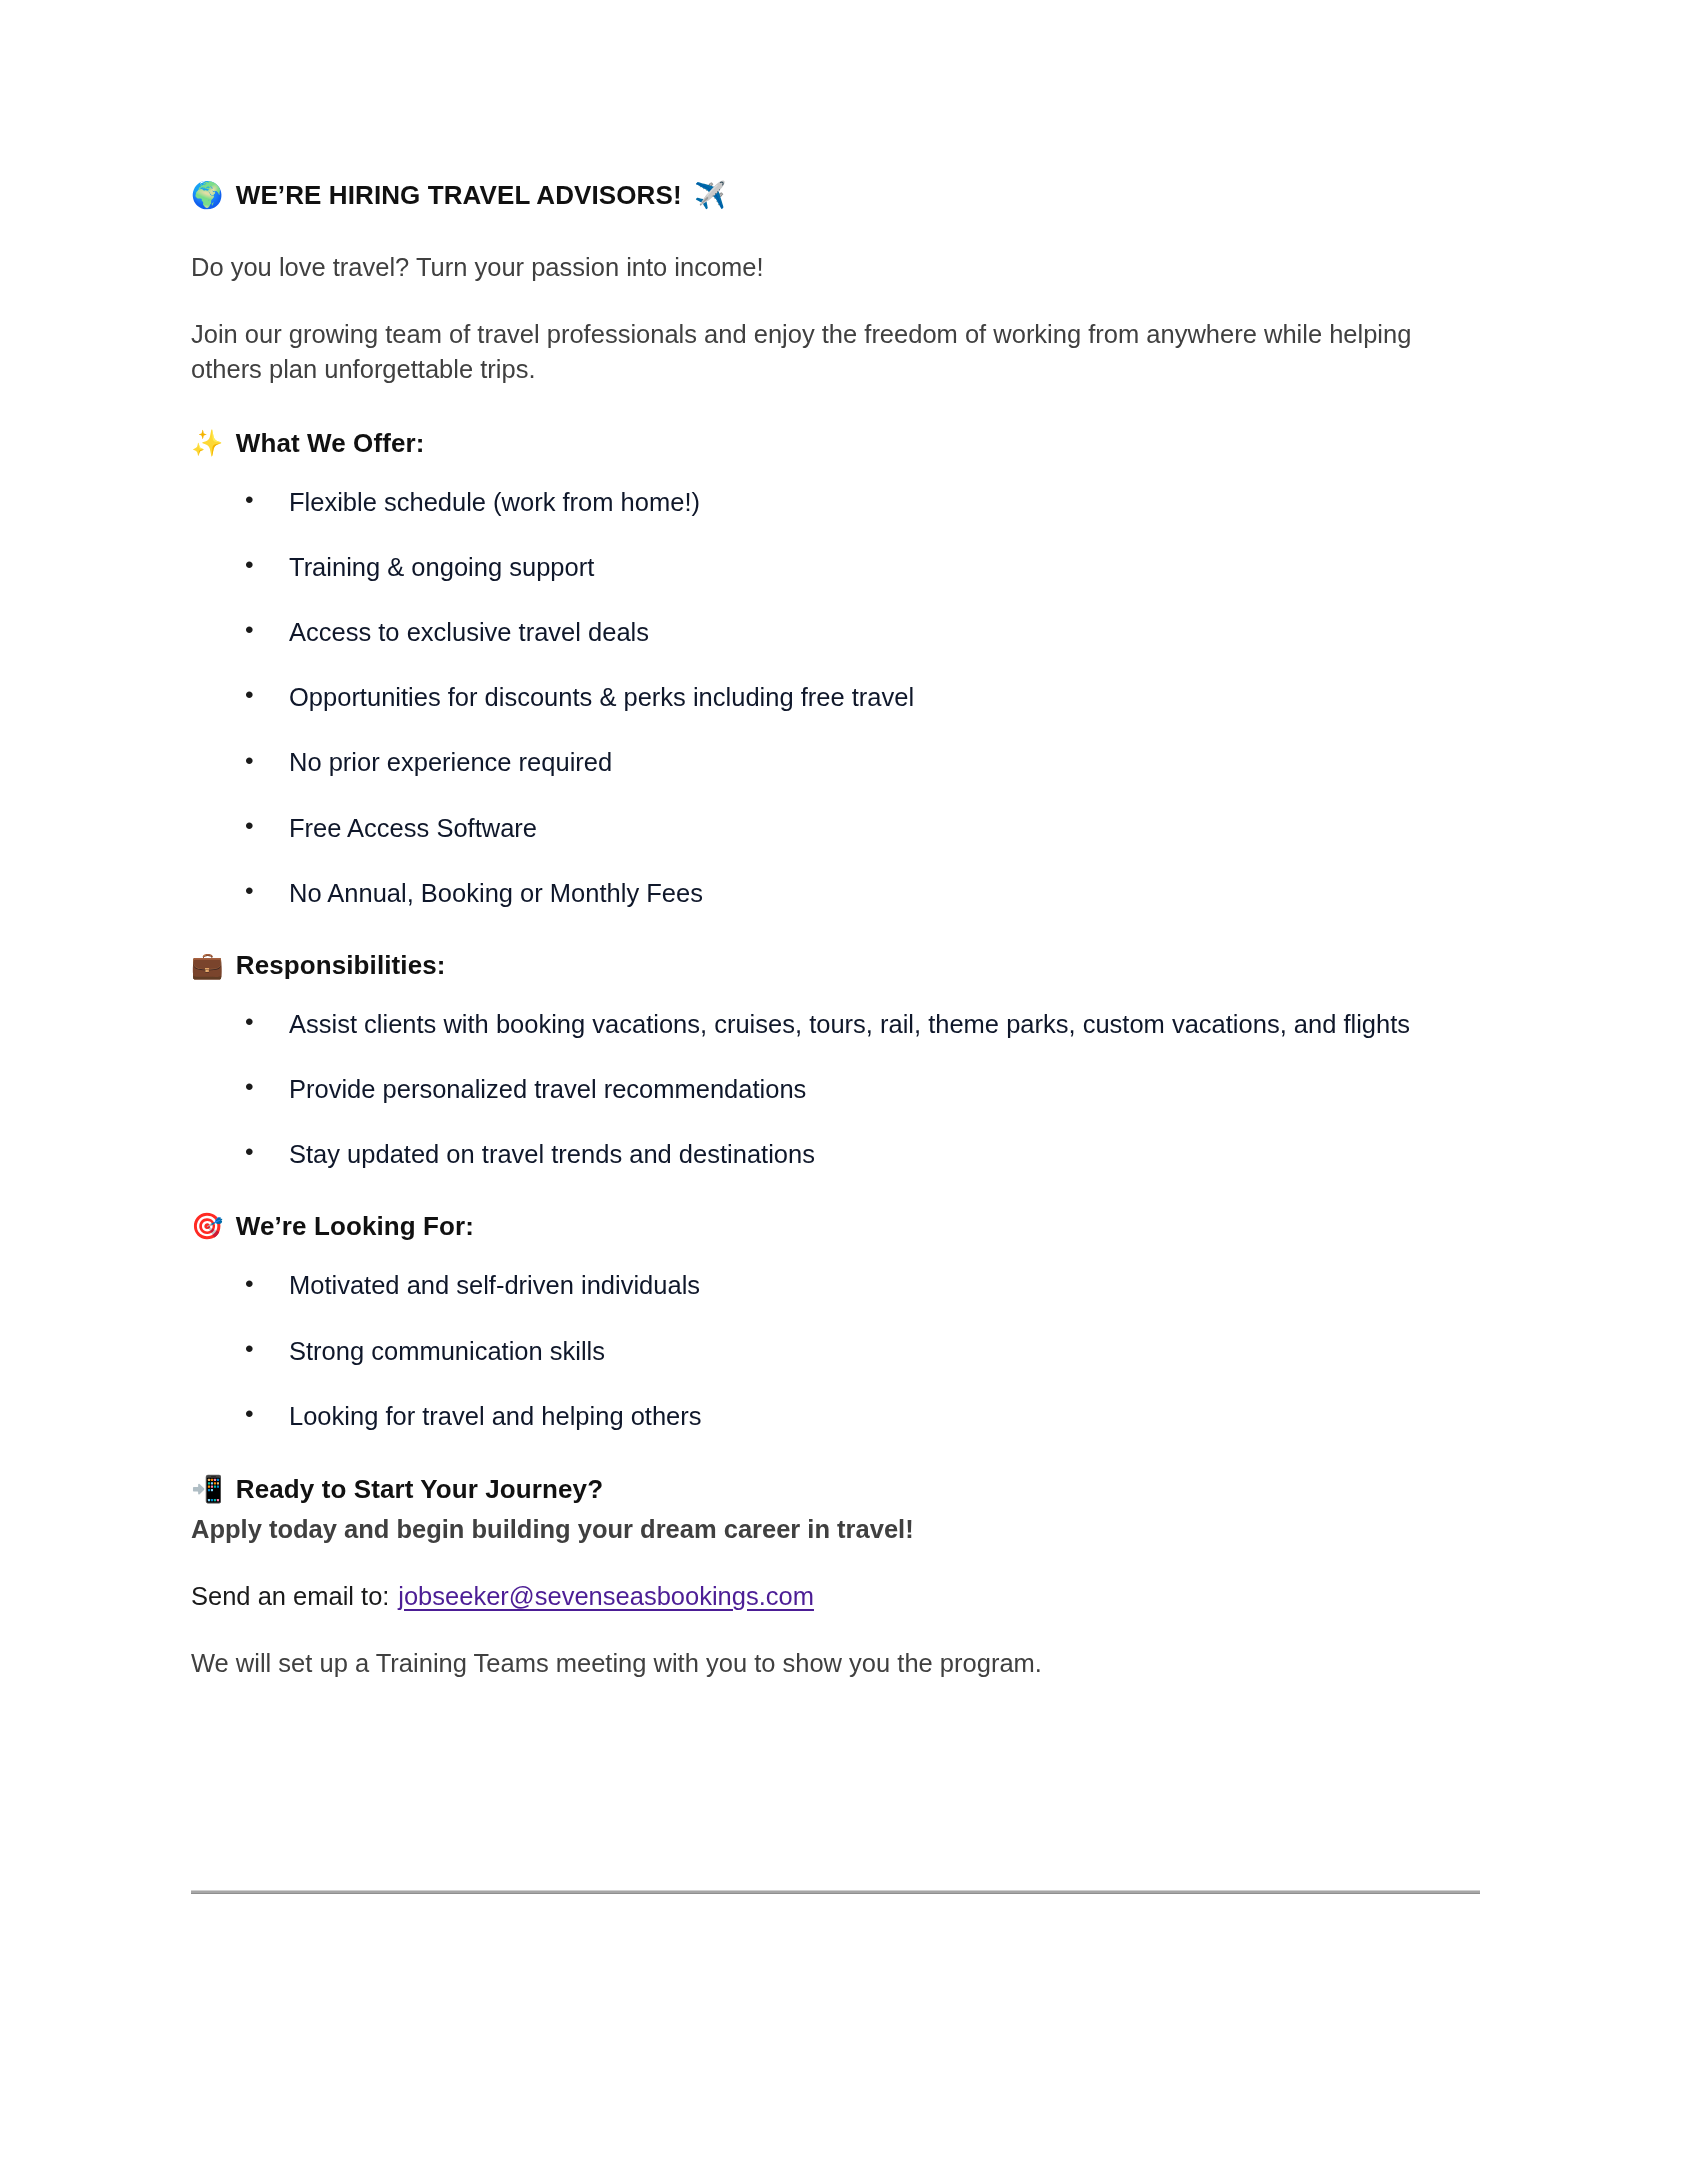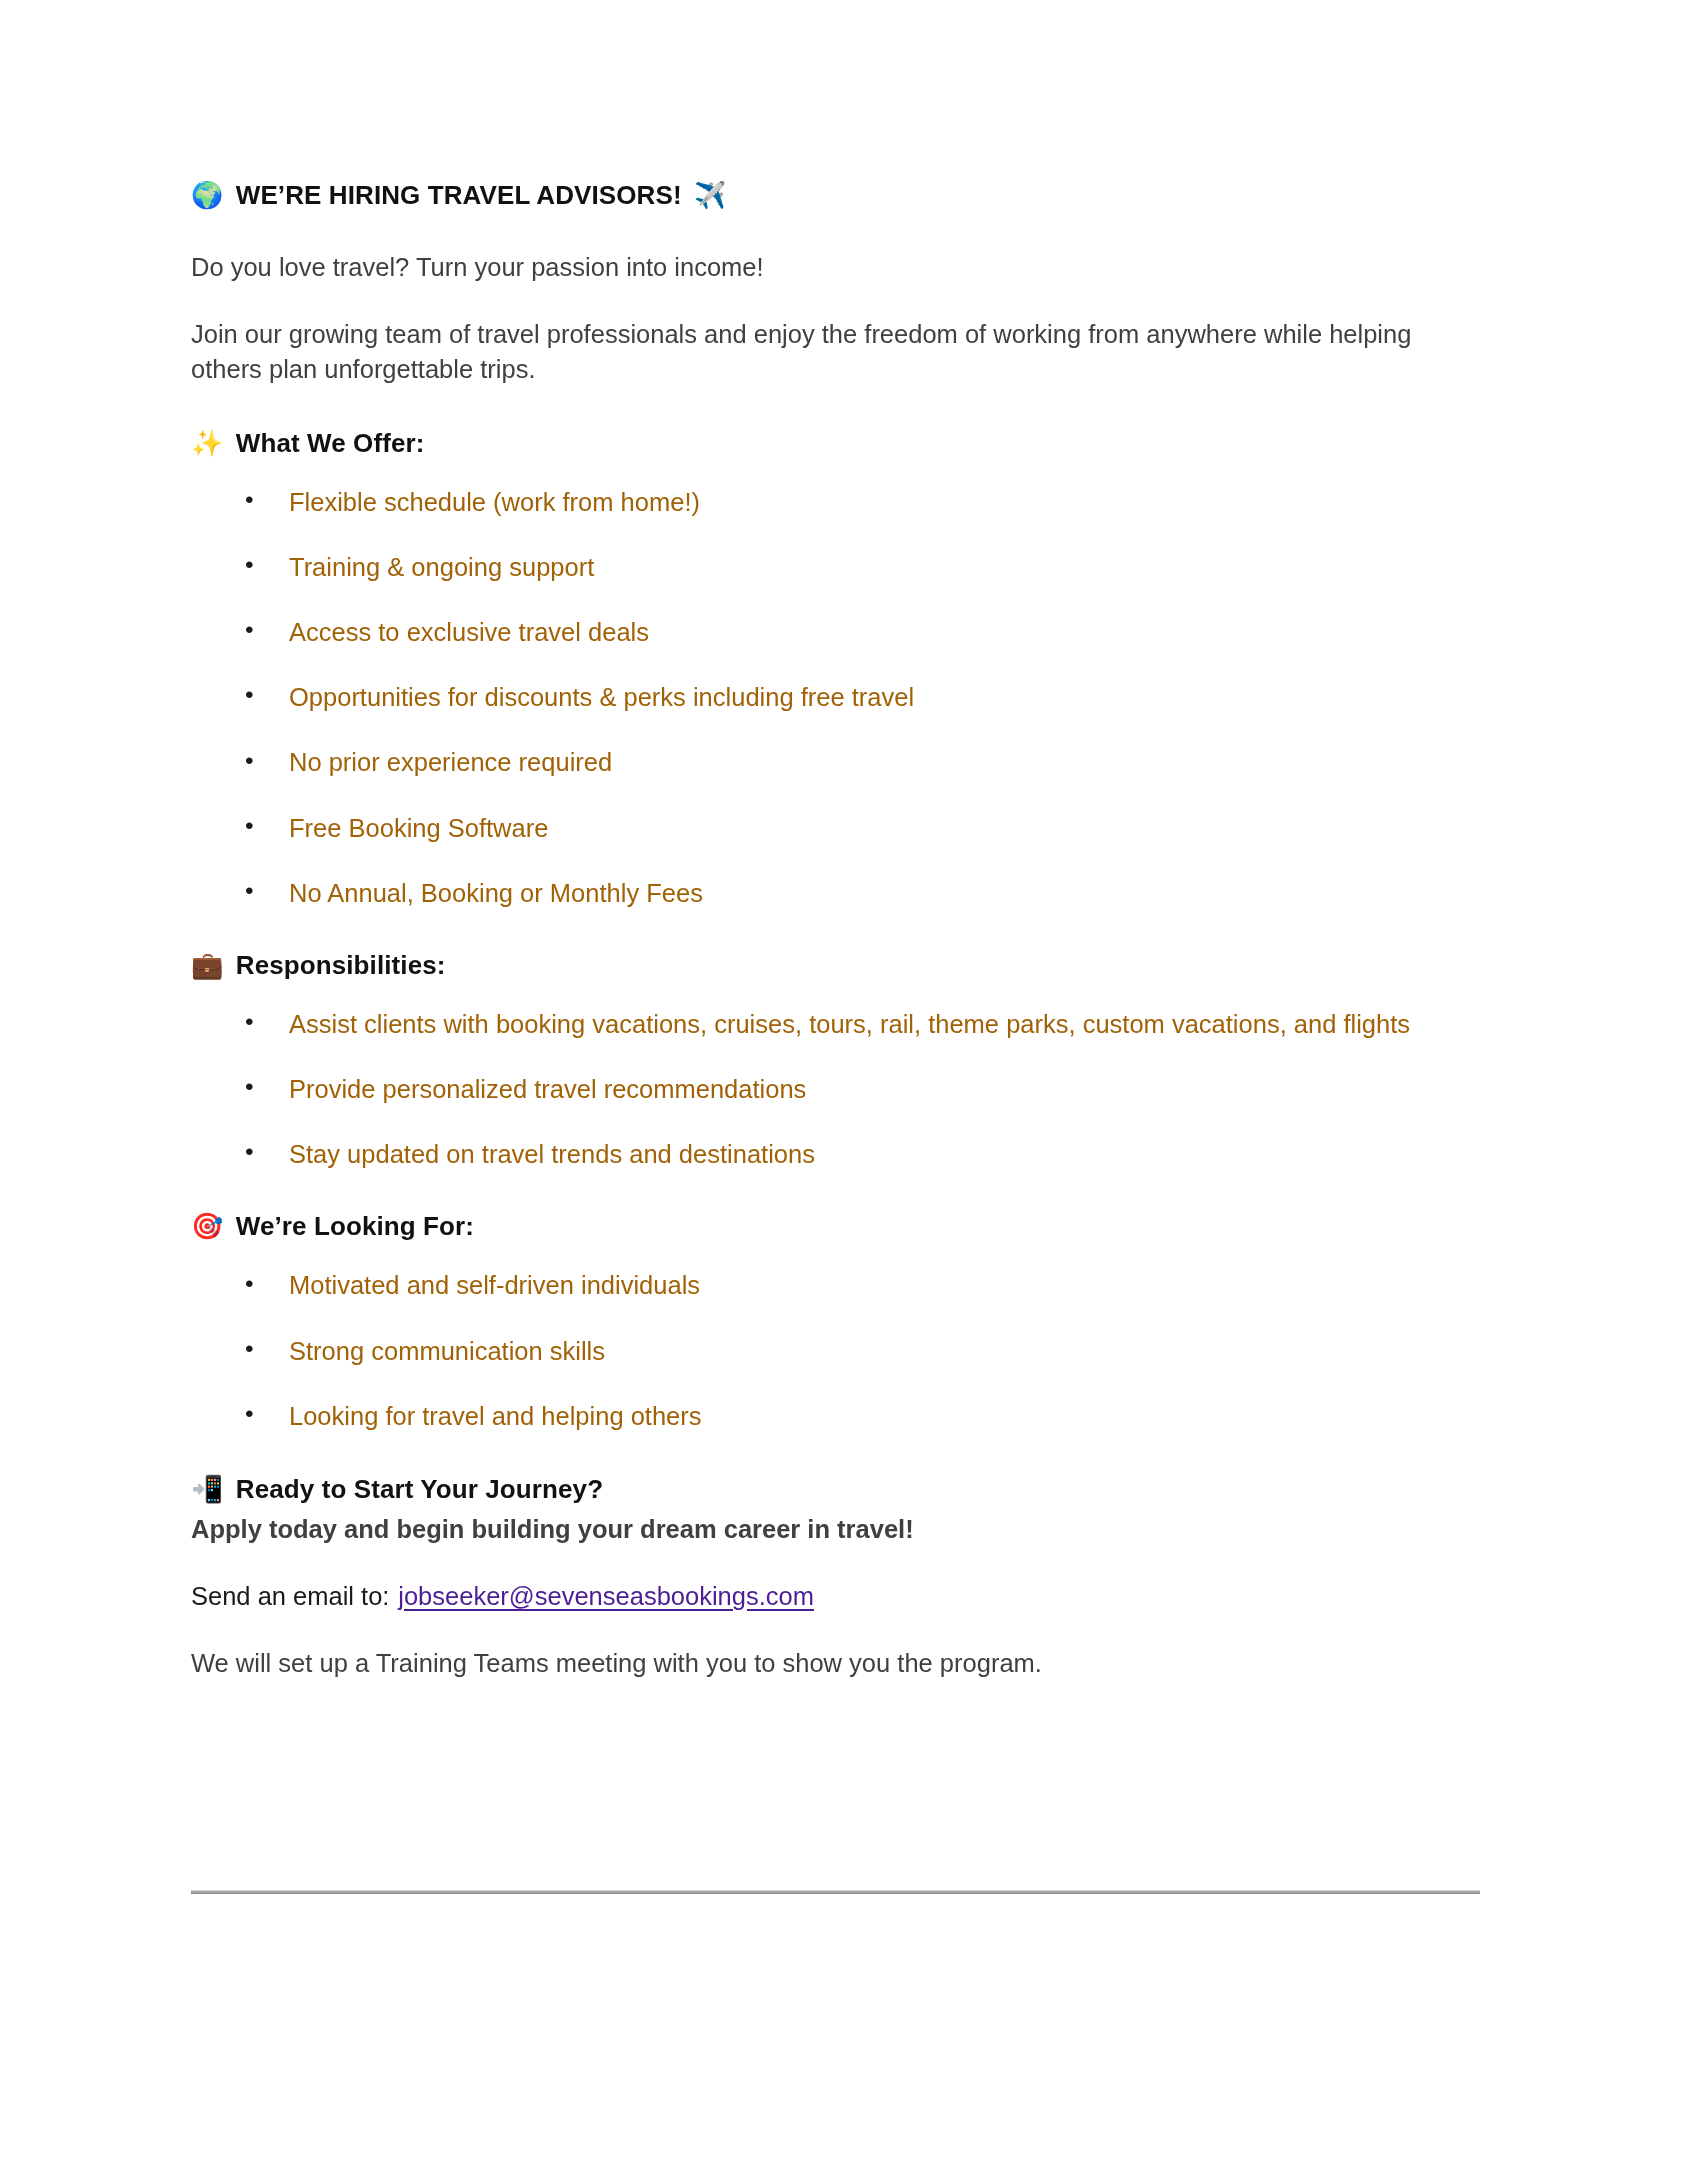--- a/index.html
+++ b/index.html
@@ -78,21 +78,21 @@
     list-style: none;
     margin: 0;
     padding: 0;
   }
   ul.bullets li {
     position: relative;
     padding-left: 98px;
     font-size: 25.5px;
     line-height: 1.38;
     margin-bottom: 30px;
-    color: #a16207;
+    color: #0f172a;
   }
   ul.bullets li:last-child { margin-bottom: 0; }
   ul.bullets li::before {
     content: "\2022";
     position: absolute;
     left: 54px;
     top: -1.8px;
     font-size: 24.6px;
     line-height: 1.38;
     color: #1a1a1a;
@@ -146,21 +146,21 @@
     <div class="section-heading heading-offer">
       <span class="emoji">✨</span>
       <span>What We Offer:</span>
     </div>
     <ul class="bullets">
       <li><span class="li-text">Flexible schedule (work from home!)</span></li>
       <li><span class="li-text">Training &amp; ongoing support</span></li>
       <li><span class="li-text">Access to exclusive travel deals</span></li>
       <li><span class="li-text">Opportunities for discounts &amp; perks including free travel</span></li>
       <li><span class="li-text">No prior experience required</span></li>
-      <li><span class="li-text">Free Booking Software</span></li>
+      <li><span class="li-text">Free Access Software</span></li>
       <li><span class="li-text">No Annual, Booking or Monthly Fees</span></li>
     </ul>
 
     <div class="section-heading heading-resp">
       <span class="emoji">💼</span>
       <span>Responsibilities:</span>
     </div>
     <ul class="bullets">
       <li><span class="li-text">Assist clients with booking vacations, cruises, tours, rail, theme parks, custom vacations, and flights</span></li>
       <li><span class="li-text">Provide personalized travel recommendations</span></li>

